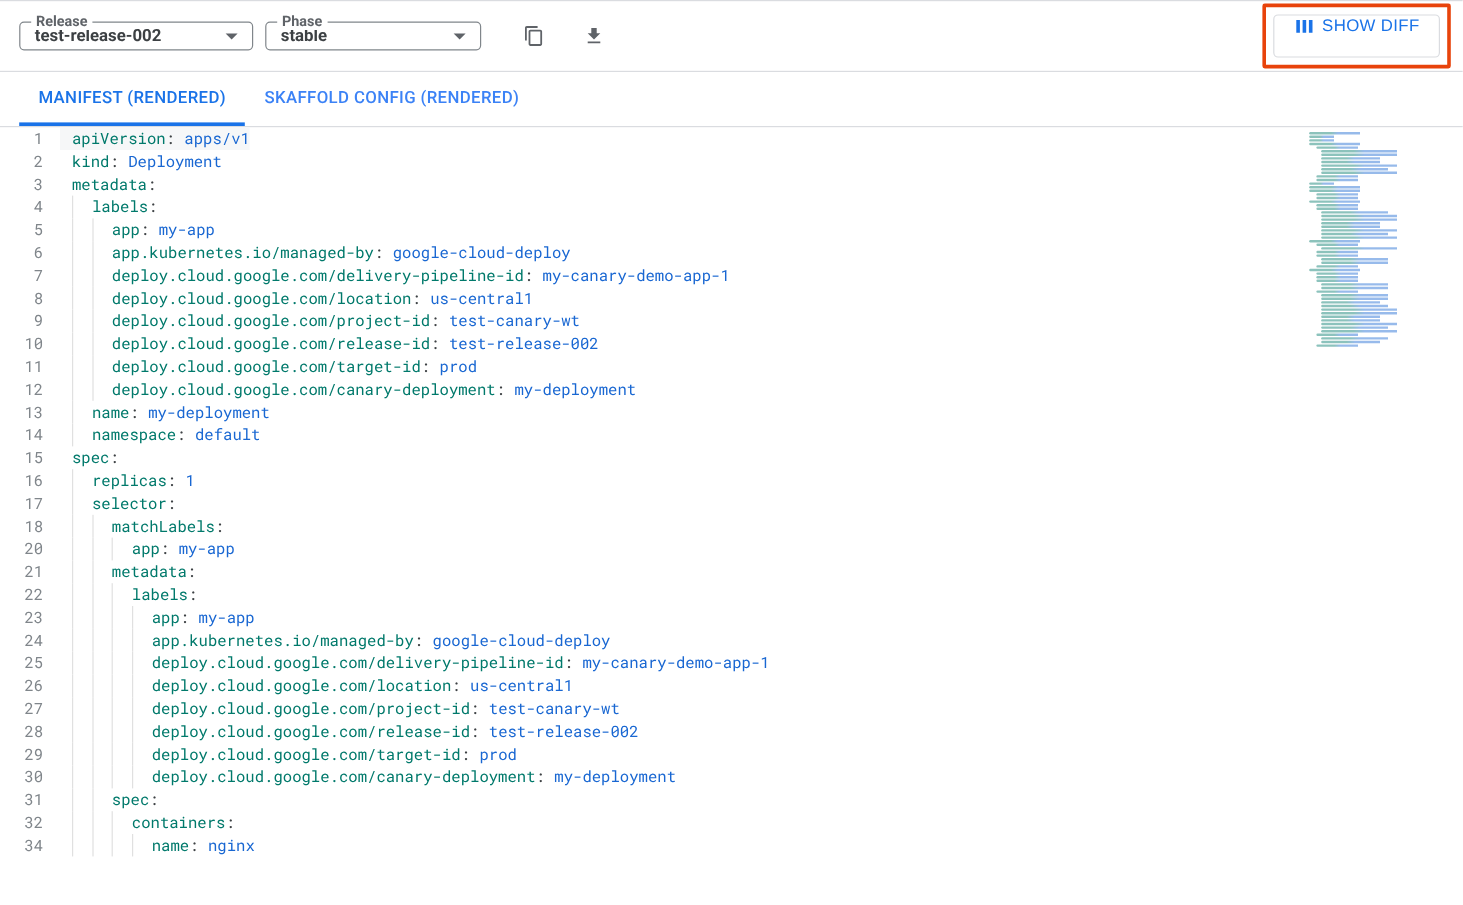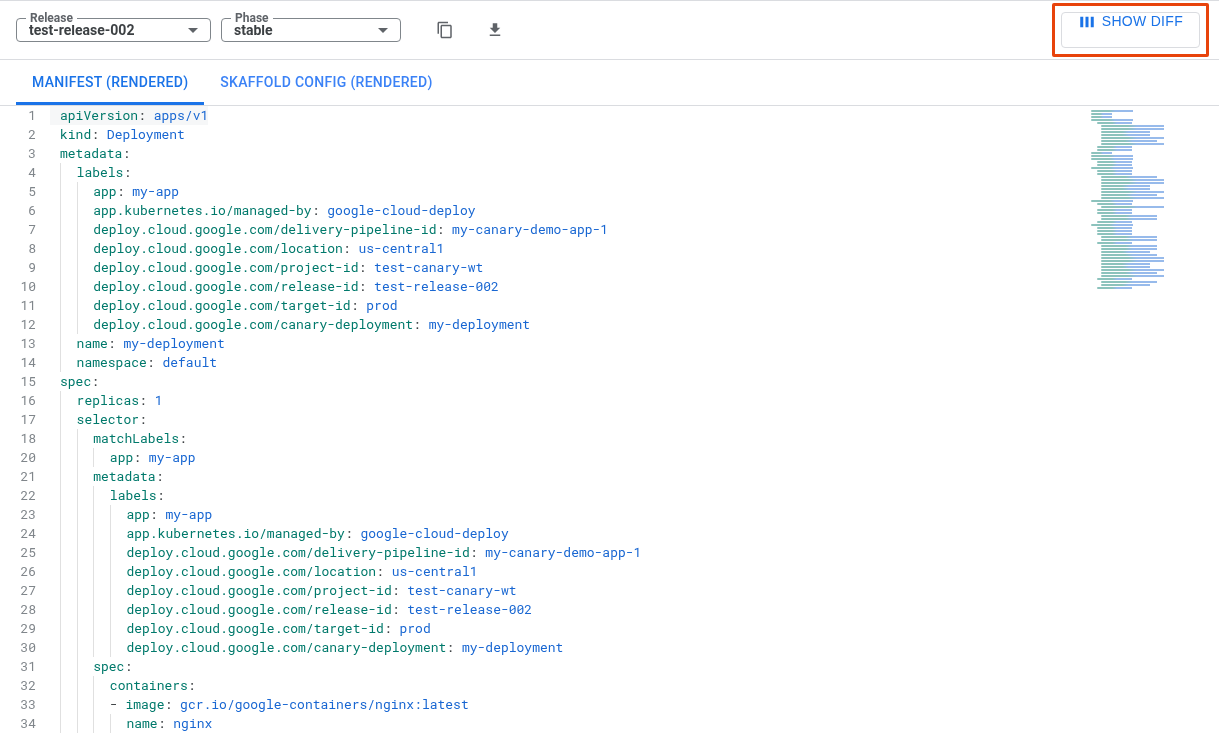--- a/index.html
+++ b/index.html
@@ -213,24 +213,20 @@
       </div>
       <div class="code-line">
         <div class="gutter">31</div>
         <div class="code"><span class="guide">  </span><span class="guide">  </span><span class="k">spec</span><span class="p">:</span></div>
       </div>
       <div class="code-line">
         <div class="gutter">32</div>
         <div class="code"><span class="guide">  </span><span class="guide">  </span><span class="guide">  </span><span class="k">containers</span><span class="p">:</span></div>
       </div>
       <div class="code-line">
-        <div class="gutter">33</div>
-        <div class="code"><span class="guide">  </span><span class="guide">  </span><span class="guide">  </span><span class="d">- </span><span class="k">image</span><span class="p">:</span> <span class="s">gcr.io/google-containers/nginx:latest</span></div>
-      </div>
-      <div class="code-line">
         <div class="gutter">34</div>
         <div class="code"><span class="guide">  </span><span class="guide">  </span><span class="guide">  </span><span class="guide">  </span><span class="k">name</span><span class="p">:</span> <span class="s">nginx</span></div>
       </div>
     </div>
   <div class="minimap">
     <div class="m1"></div>
       <div class="m0"></div>
       <div class="m0"></div>
       <div class="m1"></div>
     <div class="m2"></div>

